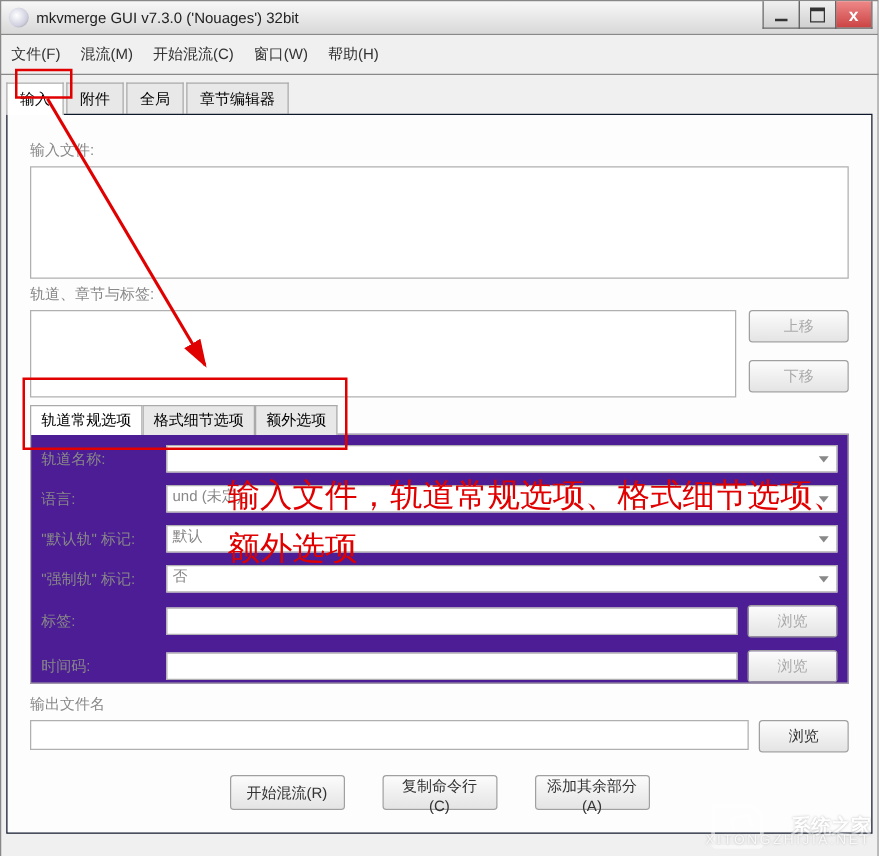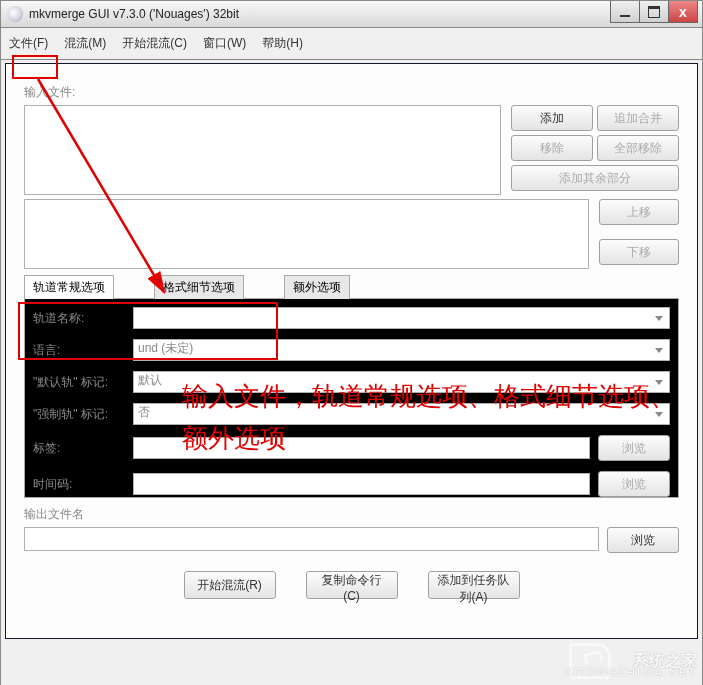--- a/index.html
+++ b/index.html
@@ -32,24 +32,24 @@
 .input-files { flex: 1; height: 90px; }
 .side-buttons { width: 168px; margin-left: 10px; display: flex; flex-direction: column; }
 .side-row { display: flex; margin-bottom: 4px; }
 
 button { font-family: inherit; font-size: 12px; height: 26px; background: linear-gradient(to bottom, #fcfcfc, #e4e4e4); border: 1px solid #a0a0a0; border-radius: 3px; color: #333; padding: 0 8px; }
 button.disabled { color: #aaa; }
 
 .tracks-box { flex: 1; height: 70px; }
 .side-buttons2 { width: 80px; margin-left: 10px; display: flex; flex-direction: column; gap: 14px; }
 
-.subtabs { display: flex; margin-top: 6px; gap: 40px; }
+.subtabs { display: flex; margin-top: 6px; }
 .subtab { padding: 3px 8px; border: 1px solid #aaa; border-bottom: none; background: #e8e8e8; }
 .subtab.active { background: #fff; position: relative; z-index: 2; }
-.subtab-panel { border: 1px solid #aaa; background: #000000; padding: 8px; margin-top: -1px; height: 200px; }
+.subtab-panel { border: 1px solid #aaa; background: #4c1d95; padding: 8px; margin-top: -1px; height: 200px; }
 
 .field-row { display: flex; align-items: center; margin-bottom: 10px; }
 .field-label { width: 100px; color: #888; }
 .text-input, .combo { flex: 1; height: 22px; border: 1px solid #b0b0b0; background: #fff; padding: 0 4px; color: #888; }
 .combo { position: relative; }
 .combo::after { content: ""; position: absolute; right: 6px; top: 8px; width: 0; height: 0; border-left: 4px solid transparent; border-right: 4px solid transparent; border-top: 5px solid #888; }
 .browse-btn { width: 72px; margin-left: 8px; }
 
 .output-name { margin-top: 8px; color: #888; font-family: Liberation Mono, monospace; }
 .output-row { display: flex; margin-top: 4px; }
@@ -85,40 +85,34 @@
 
 <div class="menubar">
   <div class="menu-item">文件(F)</div>
   <div class="menu-item">混流(M)</div>
   <div class="menu-item">开始混流(C)</div>
   <div class="menu-item">窗口(W)</div>
   <div class="menu-item">帮助(H)</div>
 </div>
 
 <div class="main-frame">
+  <div class="tabs">
+    <div class="tab active">输入</div>
+    <div class="tab">附件</div>
+    <div class="tab">全局</div>
+    <div class="tab">章节编辑器</div>
+  </div>
 
   <div class="tab-panel">
     <div class="section-label">输入文件:</div>
     <div class="row">
       <div class="listbox input-files"></div>
-      <div class="side-buttons">
-        <div class="side-row">
-          <button style="flex:1">添加</button>
-          <button class="disabled" style="flex:1;margin-left:4px">追加合并</button>
-        </div>
-        <div class="side-row">
-          <button class="disabled" style="flex:1">移除</button>
-          <button class="disabled" style="flex:1;margin-left:4px">全部移除</button>
-        </div>
-        <div class="side-row">
-          <button class="disabled" style="flex:1">添加其余部分</button>
-        </div>
-      </div>
     </div>
 
+    <div class="section-label">轨道、章节与标签:</div>
     <div class="row">
       <div class="listbox tracks-box"></div>
       <div class="side-buttons2">
         <button class="disabled">上移</button>
         <button class="disabled">下移</button>
       </div>
     </div>
 
     <div class="subtabs">
       <div class="subtab active">轨道常规选项</div>
@@ -156,21 +150,21 @@
 
     <div class="output-name">输出文件名</div>
     <div class="output-row">
       <div class="output-input"></div>
       <button style="width:72px;margin-left:8px">浏览</button>
     </div>
 
     <div class="bottom-buttons">
       <button>开始混流(R)</button>
       <button>复制命令行(C)</button>
-      <button>添加到任务队列(A)</button>
+      <button>添加其余部分(A)</button>
     </div>
   </div>
 </div>
 
 <div class="annotation-box1"></div>
 <div class="annotation-box2"></div>
 <svg class="annotation-arrow" viewBox="0 0 150 225">
   <defs>
       <marker id="ah" markerWidth="10" markerHeight="10" refX="8" refY="3" orient="auto">
         <path d="M0,0 L0,6 L9,3 z" fill="#e00000"></path>

